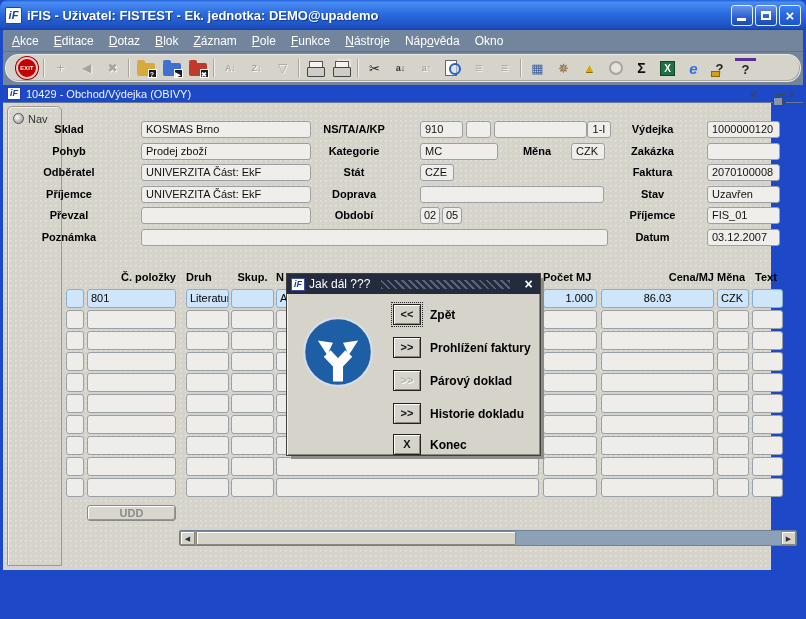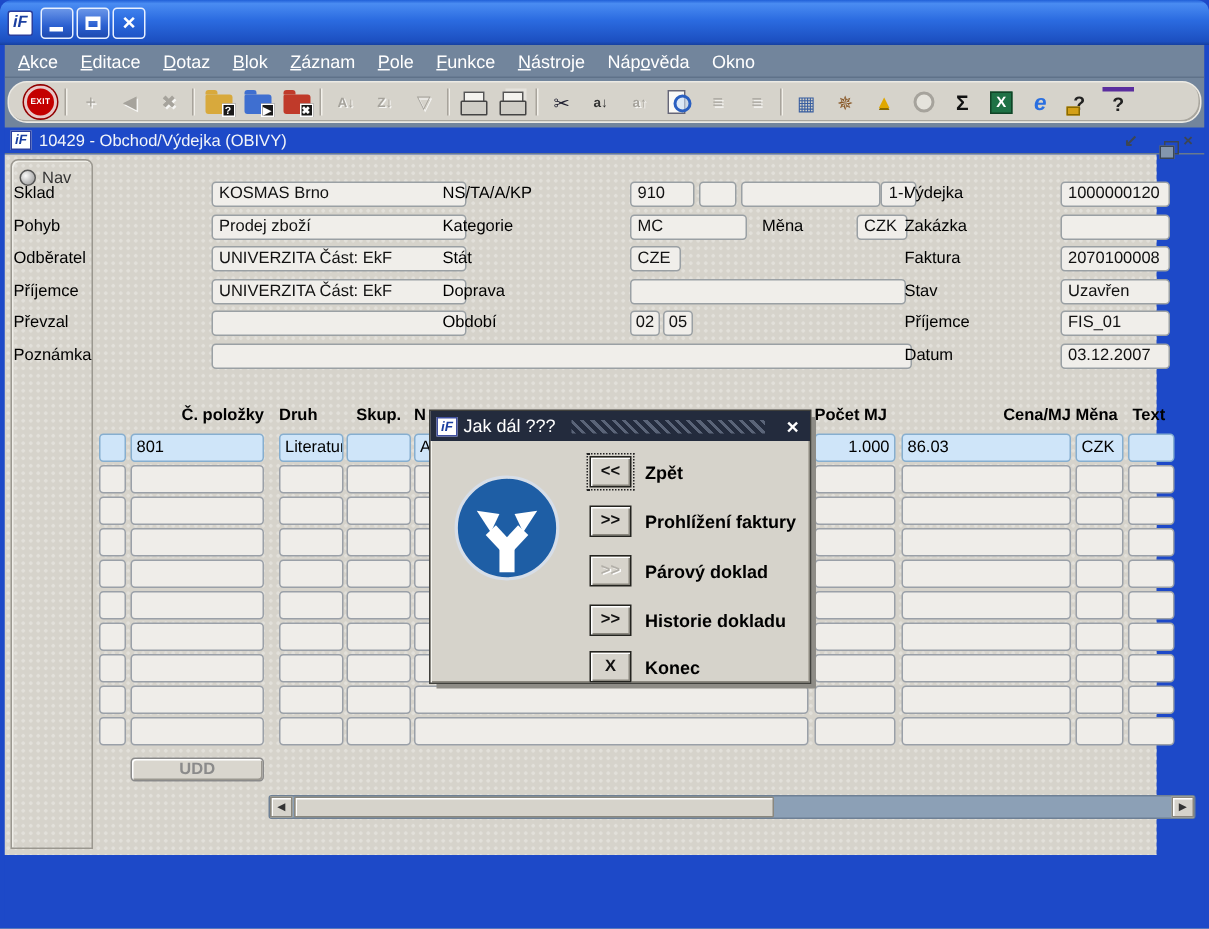--- a/index.html
+++ b/index.html
@@ -74,39 +74,39 @@
   .mdi-restore::after{content:"";position:absolute;left:0;top:3px;width:8px;height:7px;border:1px solid #3c4654;background:#8496ad}
 
   
   .content{position:absolute;left:3px;top:103px;width:768px;height:467px;background:#d6d3cb;
     background-image:radial-gradient(#e2e0da 1px,transparent 1px);background-size:5px 5px}
   .navpanel{position:absolute;left:4px;top:3px;width:55px;height:460px;border:1px solid #9a978f;
     border-radius:5px 5px 0 0;box-shadow:inset 1px 1px 0 #f0efe9;padding:6px 5px;display:flex;gap:4px;align-items:flex-start}
   .radio{width:11px;height:11px;border-radius:50%;border:1px solid #555;background:radial-gradient(circle at 35% 35%,#fafafa,#8d8d8d);flex:0 0 auto}
   .nav-label{font-size:11px;color:#333}
 
-  .flabel{position:absolute;font-size:11px;font-weight:normal;color:#000;text-align:left;white-space:nowrap}
+  .flabel{position:absolute;font-size:11px;font-weight:bold;color:#000;text-align:center;white-space:nowrap}
   .fbox{position:absolute;height:17px;background:#f0eeea;border:1px solid #9aa0a4;border-radius:3px;
     font-size:11px;line-height:15px;padding:0 4px;color:#111;white-space:nowrap;overflow:hidden}
   .fctr{text-align:center;padding:0 1px}
 
   
   .thead{position:absolute;left:0;top:168px;width:100%;height:14px}
   .th{position:absolute;font-size:11px;font-weight:bold;color:#000;white-space:nowrap}
   .hb{left:84px;width:89px;text-align:right}.hc{left:183px;width:43px;}
   .hd{left:228px;width:43px;text-align:center}.he{left:273px}
   .hf{left:540px;width:54px;text-align:left}.hg{left:598px;width:113px;text-align:right}
   .hh{left:714px;width:34px}.hi{left:752px}
   .tbody{position:absolute;left:0;top:186px;width:100%}
   .trow{position:relative;height:19px;margin-bottom:2px}
   .tc{position:absolute;top:0;height:19px;background:#efede9;border:1px solid #9aa0a8;border-radius:3px;
     font-size:11px;line-height:17px;padding:0 3px;overflow:hidden;white-space:nowrap}
   .ca{left:63px;width:18px}.cb{left:84px;width:89px}.cc{left:183px;width:43px}
   .cd{left:228px;width:43px}.ce{left:273px;width:263px}.cf{left:540px;width:54px;text-align:right}
-  .cg{left:598px;width:113px;text-align:left}.ch{left:714px;width:32px}.ci{left:749px;width:31px}
+  .cg{left:598px;width:113px;text-align:center}.ch{left:714px;width:32px}.ci{left:749px;width:31px}
   .hl{background:#cfe5f9;border-color:#86aecf}
 
   .udd-btn{position:absolute;left:84px;top:402px;width:89px;height:16px;background:#d9d6ce;border:1px solid #8a8a8a;
     border-radius:3px;box-shadow:inset 1px 1px 0 #fff,inset -1px -1px 0 #9a978f;
     font-size:11px;font-weight:bold;color:#8b8b8b;text-align:center;line-height:14px}
 
   .hscroll{position:absolute;left:176px;top:427px;width:618px;height:16px;background:#8ca0b6;border:1px solid #6e8095;border-radius:2px}
   .harrow{position:absolute;top:0;width:15px;height:14px;background:#d6d3cb;border:1px solid #8a877e;
     box-shadow:inset 1px 1px 0 #fff;font-size:7px;text-align:center;line-height:13px;color:#333}
   .hl-arrow{left:0}.hr-arrow{right:0}
@@ -145,20 +145,21 @@
   .b-right{left:803px;top:30px;width:3px;height:584px}
   .b-bottom{left:0;top:614px;width:806px;height:5px}
 </style>
 </head>
 <body>
 
 <div class="win">
 
   <div class="titlebar">
     <span class="app-icon">iF</span>
+    <span class="title-text">iFIS - Uživatel: FISTEST - Ek. jednotka: DEMO@upademo</span>
     <div class="win-btns">
       <span class="wbtn bmin">
           <span class="g-min"></span>
         </span>
       <span class="wbtn bmax">
           <span class="g-max"></span>
         </span>
       <span class="wbtn bclose">×</span>
     </div>
   </div>

